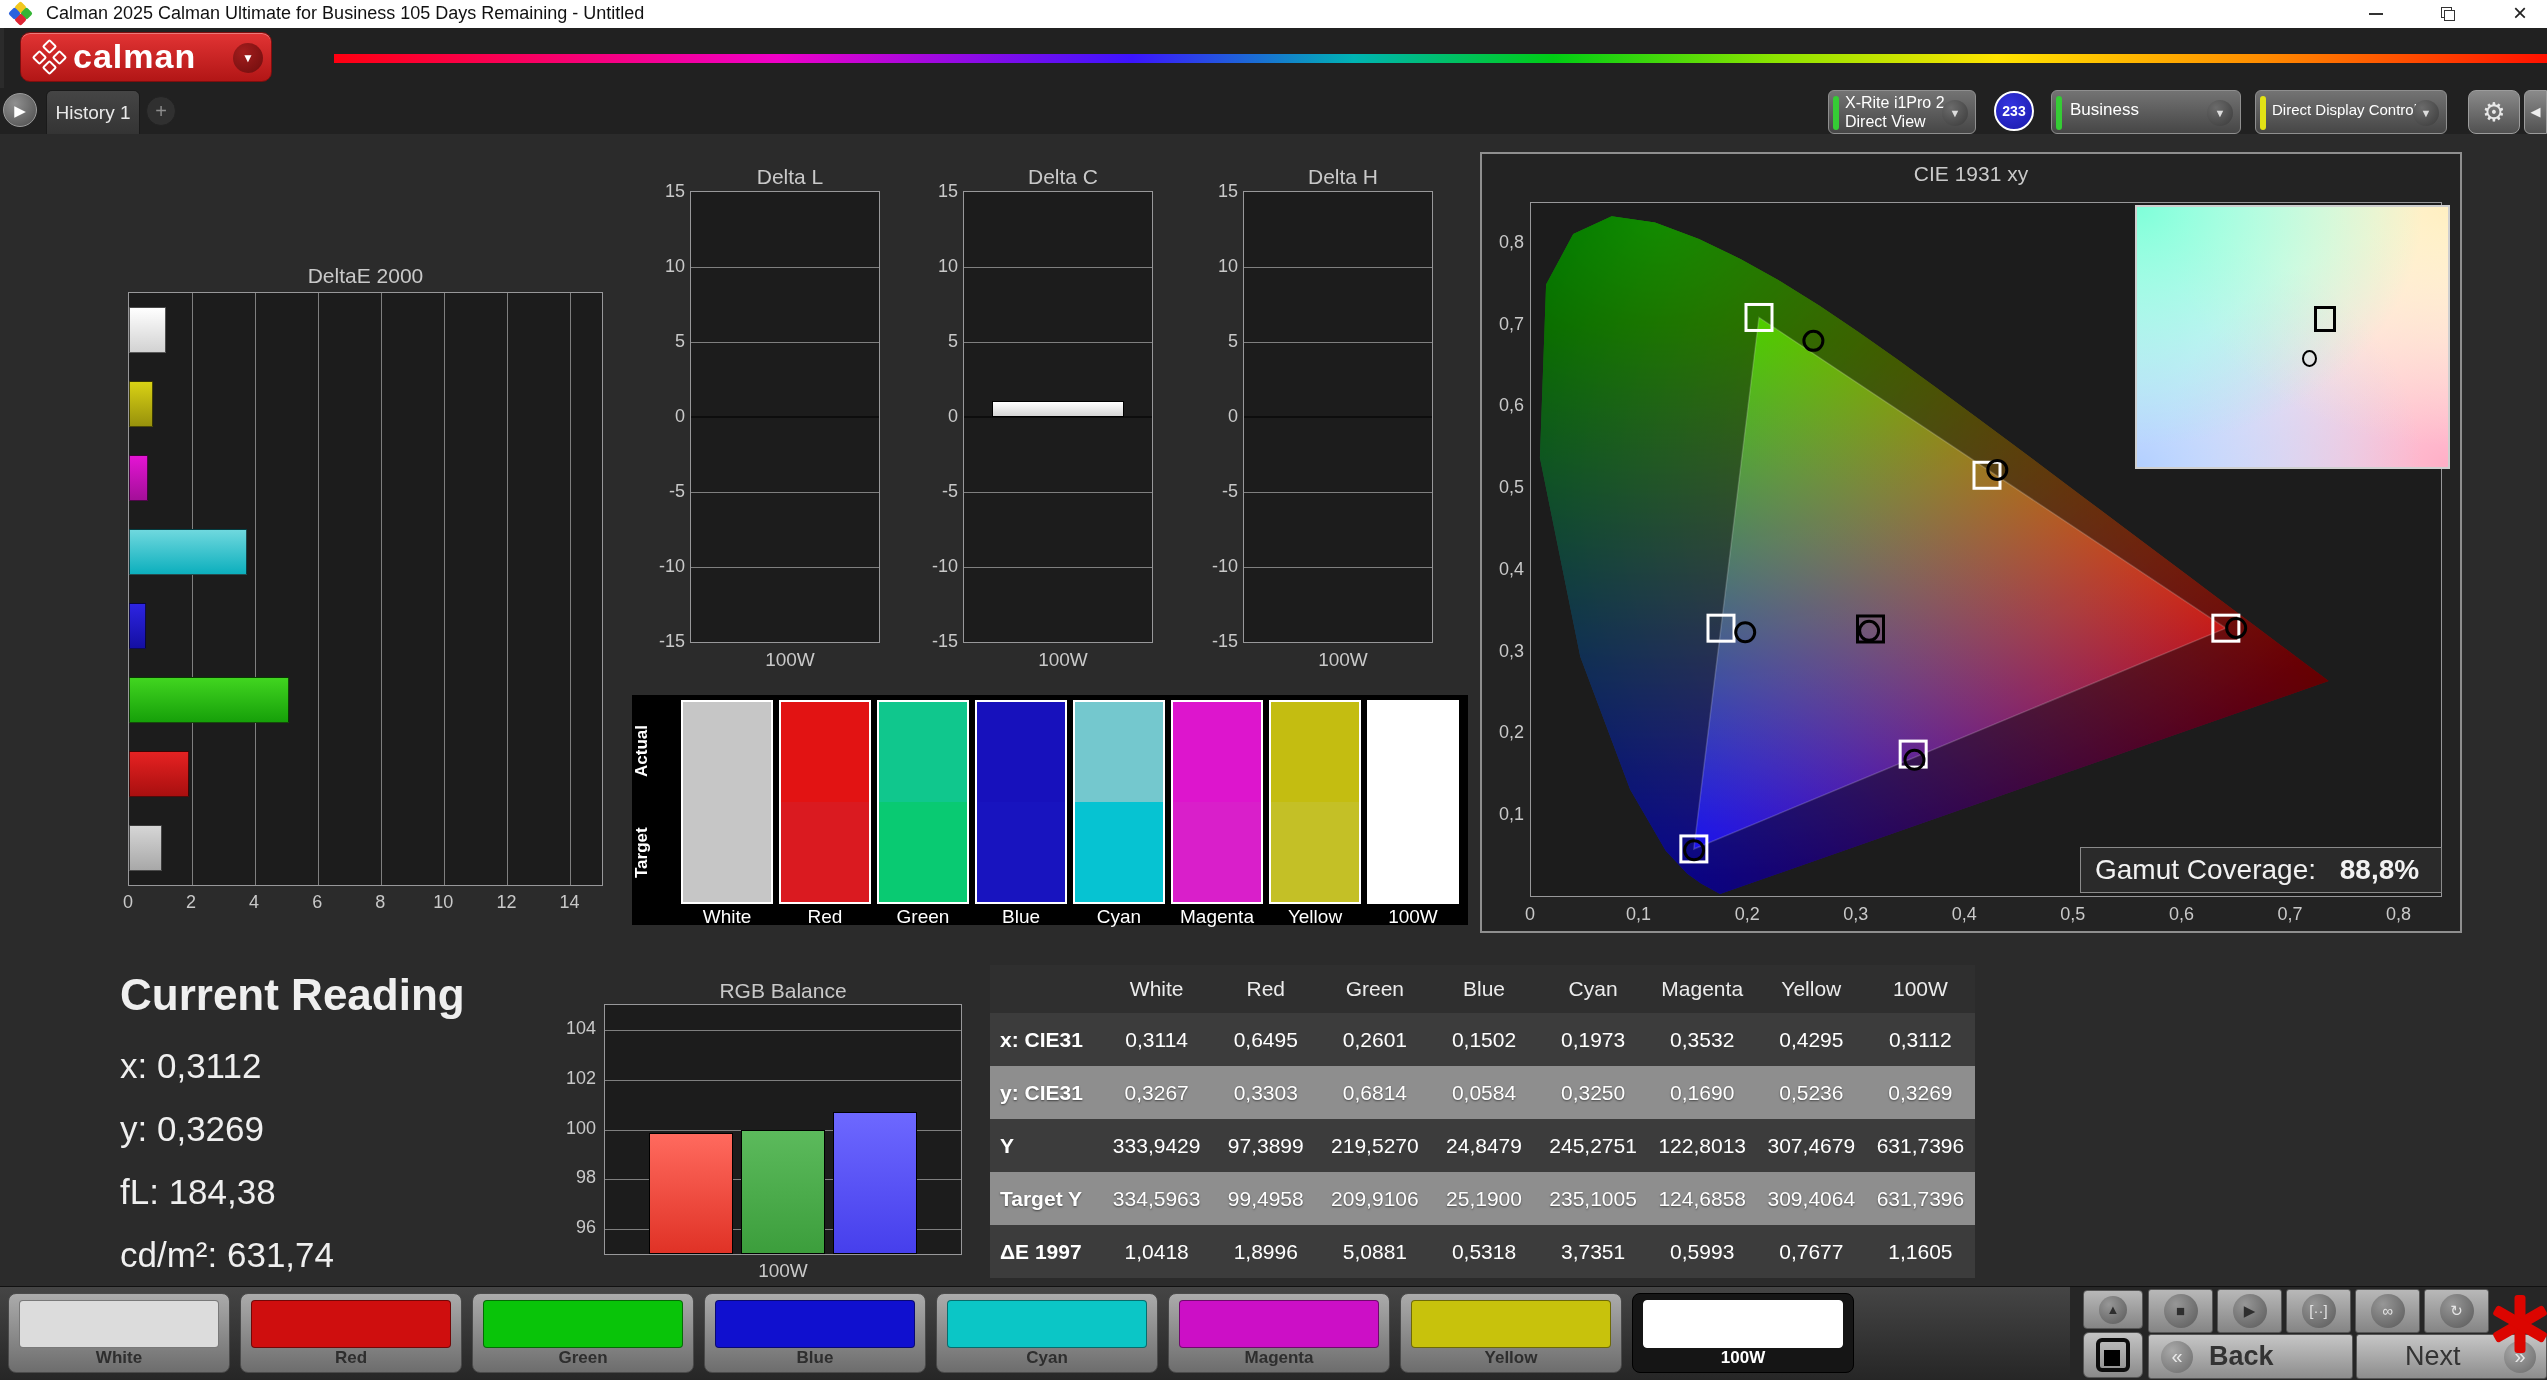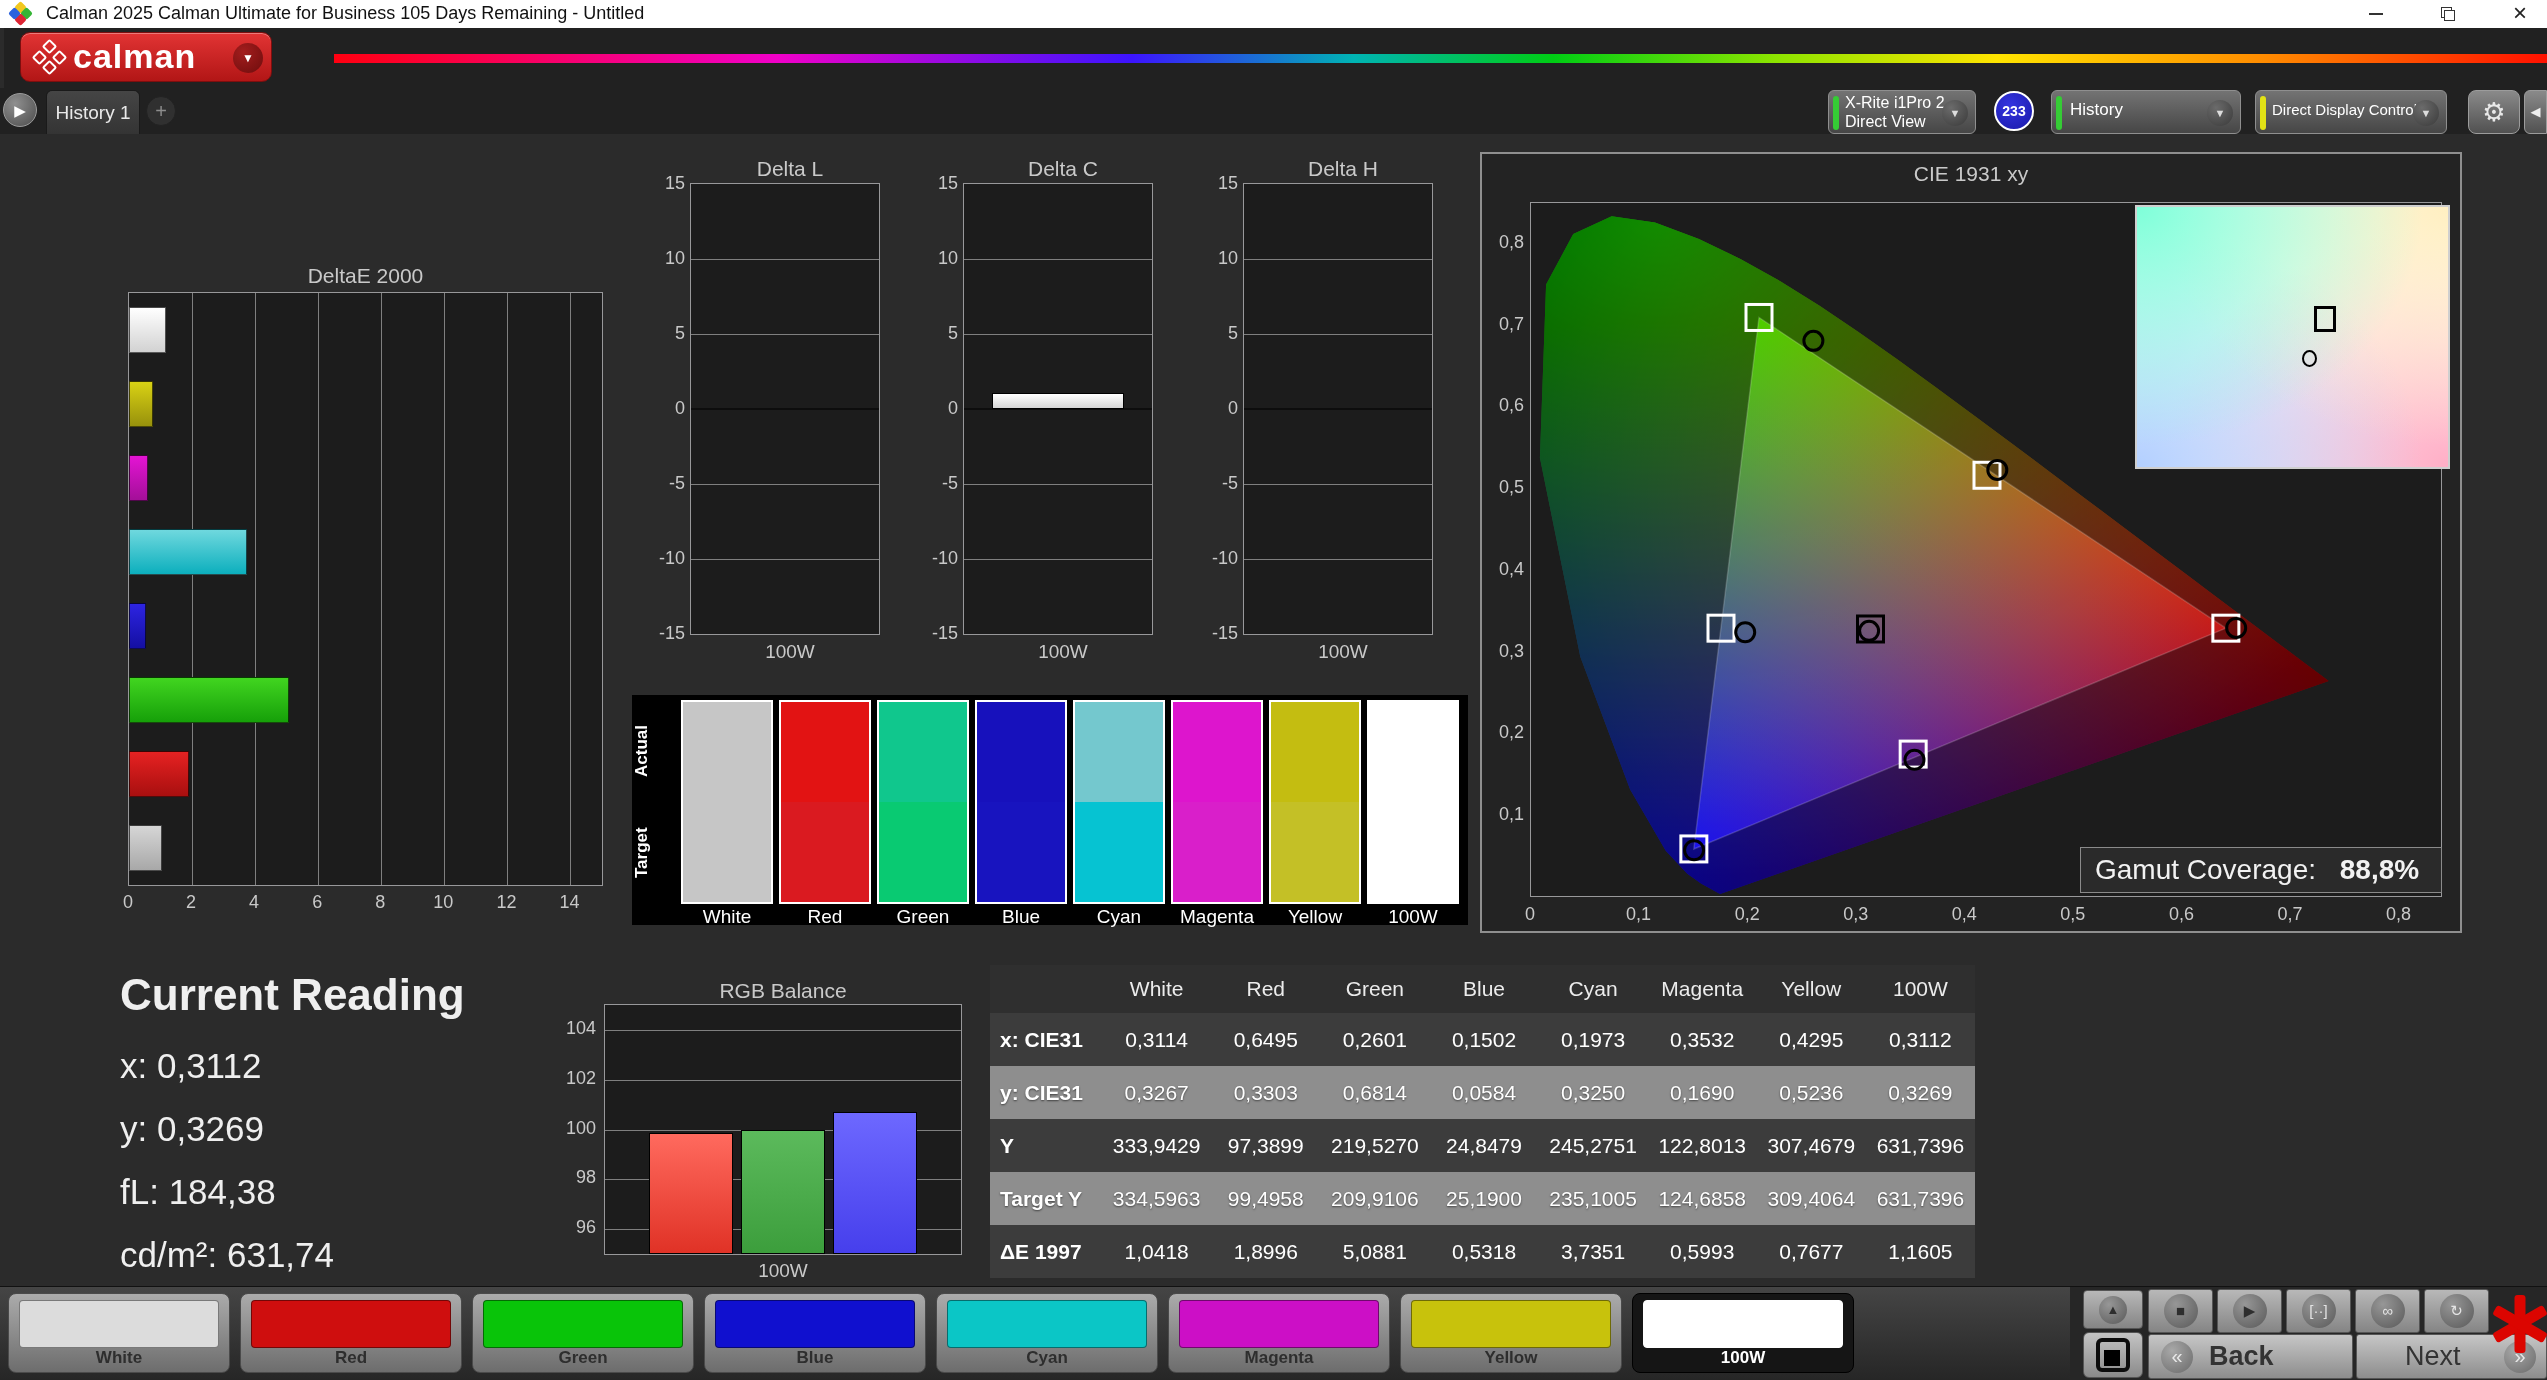--- a/index.html
+++ b/index.html
@@ -73,21 +73,21 @@
   .ctitle { position:absolute; color:#c9c9c9; font-size:21px; text-align:center; }
   .tick { position:absolute; color:#c9c9c9; font-size:18px; }
   .gridv { position:absolute; top:0; bottom:0; width:1px; background:#7f7f7f; }
   .gridh { position:absolute; left:0; right:0; height:1px; background:#7f7f7f; }
   .zline { position:absolute; left:0; right:0; height:2px; background:#0d0d0d; }
 
   
   .debar { position:absolute; left:0; height:46px; border:1px solid rgba(0,0,0,.65); }
 
   
-  .dpanel { position:absolute; top:23px; width:200px; }
+  .dpanel { position:absolute; top:31px; width:200px; }
   .dpanel .t { width:100%; text-align:center; color:#c9c9c9; font-size:21px; height:24px; }
   .dpanel .p { position:relative; margin-top:2px; width:190px; height:452px; background:#1c1c1c; border:1px solid #98989a; }
   .dpanel .x { width:100%; text-align:center; color:#c9c9c9; font-size:19px; margin-top:6px; }
   .dpanel .yt { position:absolute; left:-44px; width:38px; text-align:right; color:#c9c9c9; font-size:18px; }
   .dcbar { position:absolute; left:15%; width:70%; background:linear-gradient(180deg,#ffffff,#d5d5d5); border:1px solid #000; }
 
   
   #swatchstrip { position:absolute; left:632px; top:561px; width:836px; height:230px; background:#000; }
   .rotlbl { position:absolute; left:0; width:46px; color:#fff; font-size:17px; font-weight:bold;
     writing-mode:vertical-rl; transform:rotate(180deg); text-align:center; }
@@ -215,21 +215,21 @@
 
     <div class="ddl" id="ddl-meter">
       <span class="cbar" style="background:#35cc35"></span>
       <span class="l1">X-Rite i1Pro 2</span>
       <span class="l2">Direct View</span>
       <span class="arrow">▼</span>
     </div>
     <div id="badge-233">233</div>
     <div class="ddl" id="ddl-patterns">
       <span class="cbar" style="background:#35cc35"></span>
-      <span class="l1">History</span>
+      <span class="l1">Business</span>
       <span class="arrow">▼</span>
     </div>
     <div class="ddl" id="ddl-ddc">
       <span class="cbar" style="background:#e2e216"></span>
       <span class="l1">Direct Display Control</span>
       <span class="arrow">▼</span>
     </div>
     <div id="btn-gear">⚙</div>
     <div id="btn-collapse">◀</div>
   </div>

